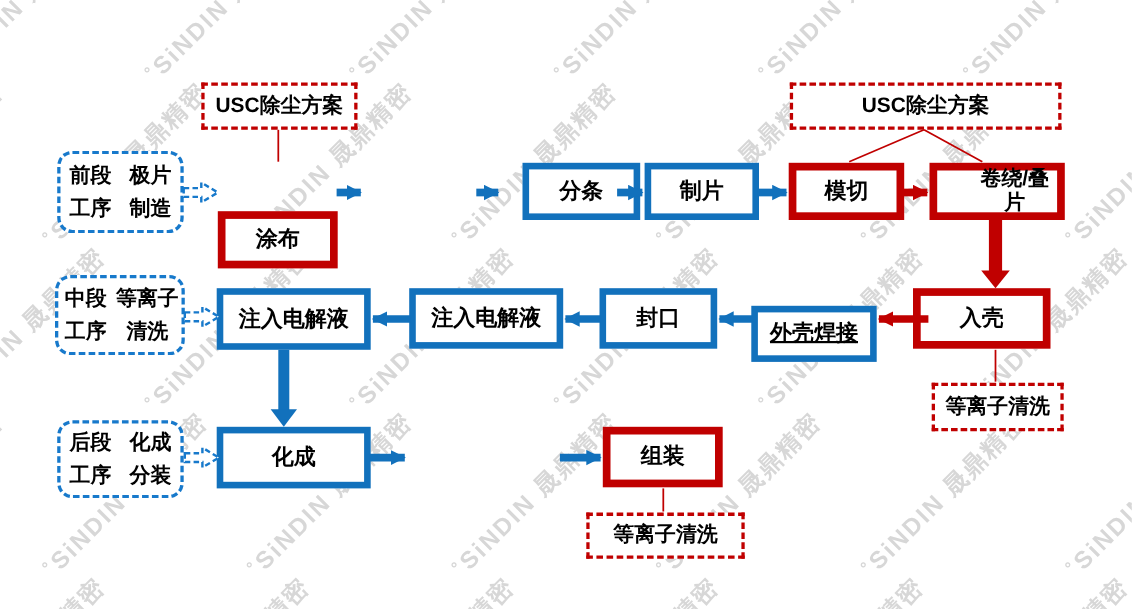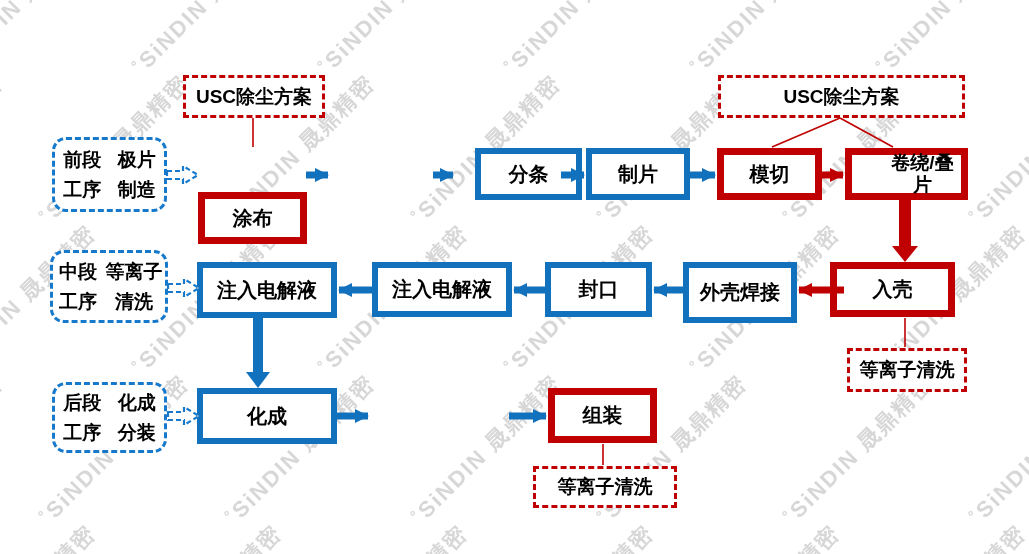--- a/index.html
+++ b/index.html
@@ -97,21 +97,21 @@
 
   <div class="box proc-red" style="left:198px;top:148px;width:109px;height:52px;margin-top:44px;">涂布</div>
   <div class="box proc-blue" style="left:455px;top:148px;width:107px;height:52px;margin-left:20px;">分条</div>
   <div class="box proc-blue" style="left:586px;top:148px;width:104px;height:52px;">制片</div>
   <div class="box proc-red" style="left:717px;top:148px;width:105px;height:52px;">模切</div>
   <div class="box proc-red" style="left:845px;top:148px;width:123px;height:52px;font-size:19px;padding-left:32px;">卷绕/叠片</div>
 
   <div class="box proc-blue" style="left:197px;top:262px;width:140px;height:56px;">注入电解液</div>
   <div class="box proc-blue" style="left:372px;top:262px;width:140px;height:55px;">注入电解液</div>
   <div class="box proc-blue" style="left:545px;top:262px;width:107px;height:55px;">封口</div>
-  <div class="box proc-blue" style="left:683px;top:262px;width:114px;height:61px;">外壳焊接</div>
+  <div class="box proc-blue" style="left:683px;top:278px;width:114px;height:51px;text-decoration:underline;">外壳焊接</div>
   <div class="box proc-red" style="left:830px;top:262px;width:125px;height:55px;">入壳</div>
 
   <div class="box callout-red" style="left:847px;top:348px;width:120px;height:44px;">等离子清洗</div>
 
   <div class="box proc-blue" style="left:197px;top:388px;width:140px;height:56px;">化成</div>
   <div class="box proc-red" style="left:548px;top:388px;width:109px;height:55px;">组装</div>
 
   <div class="box callout-red" style="left:533px;top:466px;width:144px;height:42px;">等离子清洗</div>
 
   <svg id="connectors" width="1029" height="554" viewBox="0 0 1029 554">

